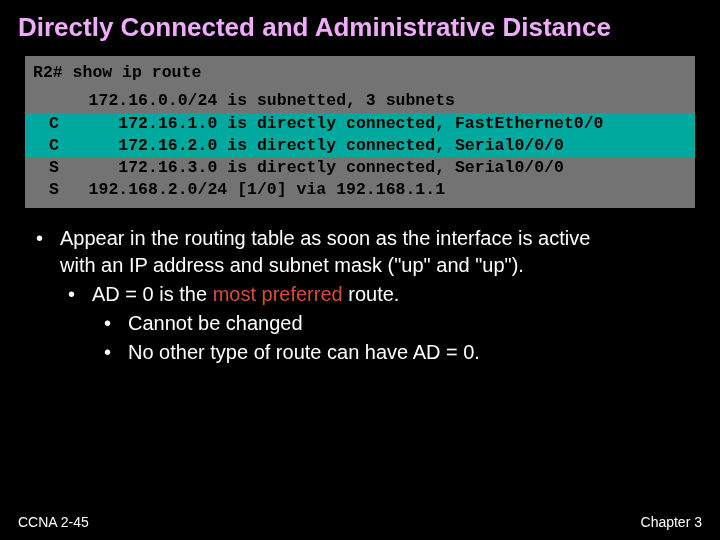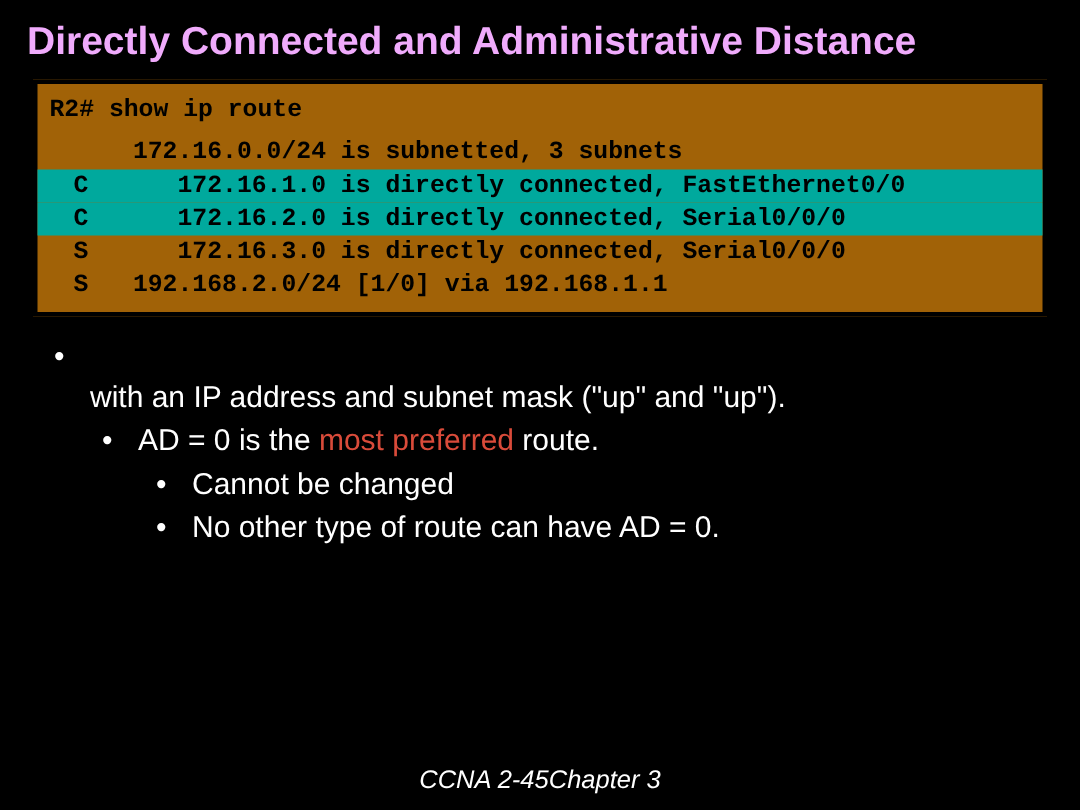--- a/index.html
+++ b/index.html
@@ -11,21 +11,21 @@
     overflow: hidden;
     position: relative;
   }
   .title {
     color: #f0abfc;
     font-size: 26px;
     font-weight: bold;
     padding: 12px 18px 10px 18px;
   }
   .terminal-box {
-    background: #a16207;
+    background: #737373;
     border: 3px solid #000;
     margin: 0 22px 14px 22px;
     padding: 6px 0 6px 0;
     font-family: "Courier New", monospace;
     font-size: 16.5px;
     font-weight: bold;
     line-height: 1.35;
     color: #000;
     position: relative;
   }
@@ -52,24 +52,23 @@
   }
   .bullets .lvl2 { margin-left: 32px; }
   .bullets .lvl3 { margin-left: 68px; }
   .emph { color: #d94b3a; }
   .footer {
     position: absolute;
     bottom: 10px;
     left: 18px;
     right: 18px;
     color: #fff;
-    font-size: 17px;
+    font-size: 14px;
     display: flex;
-    justify-content: center;
-    font-style: italic;
+    justify-content: space-between;
   }
 </style>
 </head>
 <body>
 
 <div class="title">Directly Connected and Administrative Distance</div>
 
 <div class="terminal-box">
   <div class="cmd-line">R2# show ip route</div>
   <div class="route-lines">
@@ -77,21 +76,21 @@
     <div class="route-row hl-row">C      172.16.1.0 is directly connected, FastEthernet0/0</div>
     <div class="route-row hl-row">C      172.16.2.0 is directly connected, Serial0/0/0</div>
     <div class="route-row">S      172.16.3.0 is directly connected, Serial0/0/0</div>
     <div class="route-row">S   192.168.2.0/24 [1/0] via 192.168.1.1</div>
   </div>
 </div>
 
 <div class="bullets">
   <ul>
     <li>
-      <br>
+      <span>Appear in the routing table as soon as the interface is active</span><br>
       <span>with an IP address and subnet mask ("up" and "up").</span>
     </li>
     <li class="lvl2">
       <span>AD = 0 is the </span><span class="emph">most preferred</span><span> route.</span>
     </li>
     <li class="lvl3">
       <span>Cannot be changed</span>
     </li>
     <li class="lvl3">
       <span>No other type of route can have AD = 0.</span>

